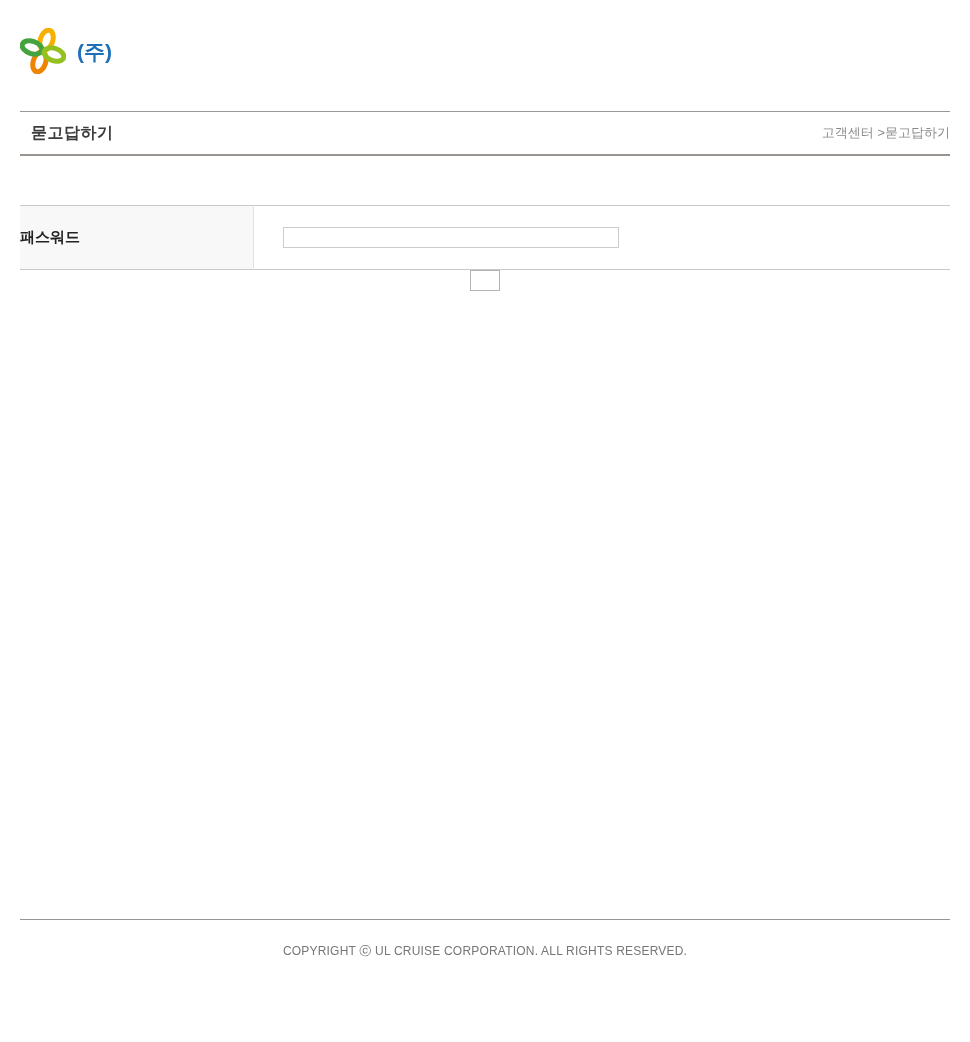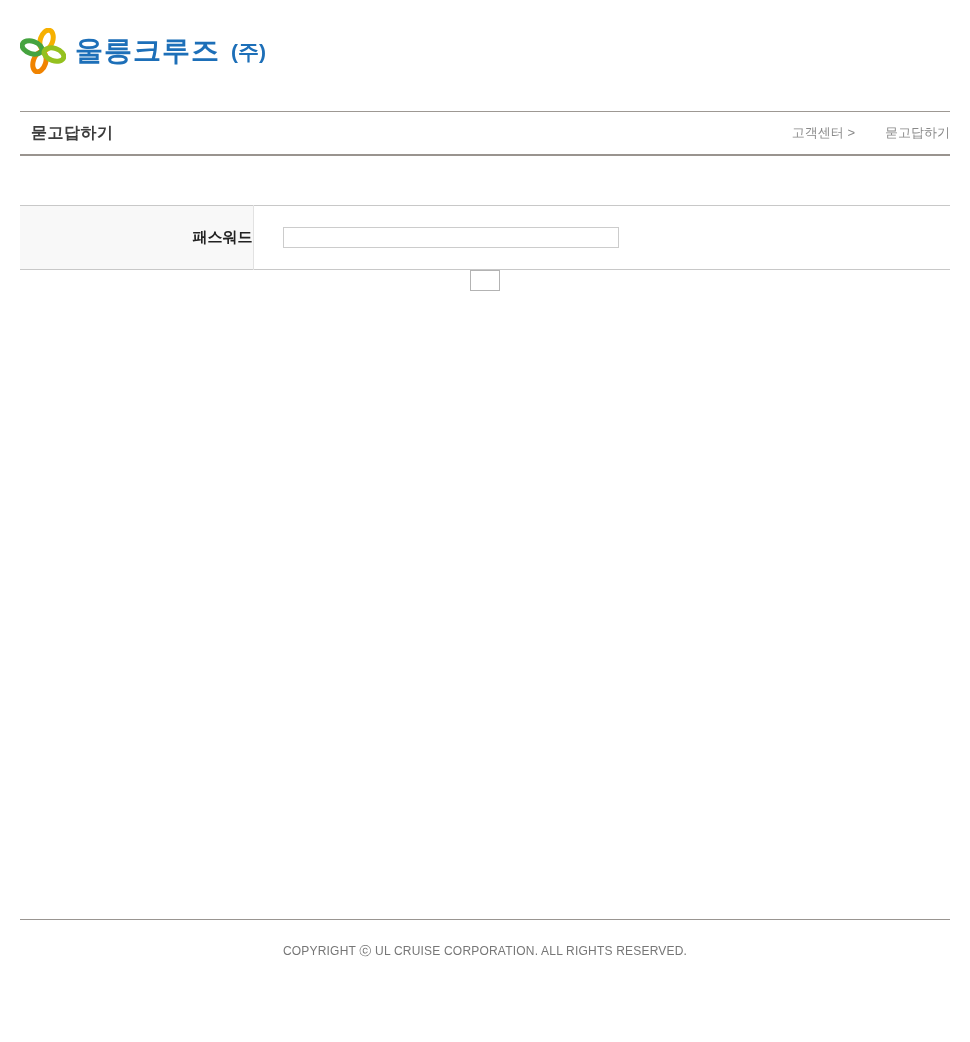--- a/index.html
+++ b/index.html
@@ -21,36 +21,36 @@
 
   
   .title-bar {
     border-top:1px solid #9d9893;
     border-bottom:2px solid #99948f;
     height:45px;
     display:flex; align-items:center; justify-content:space-between;gap:20px;
   }
   .title-bar h1 { font-size:16px; font-weight:bold; color:#3c3c3c; margin-left:11px; letter-spacing:0.5px; }
   .breadcrumb { font-size:13px; color:#898989; display:flex; align-items:center; }
-  .breadcrumb .crumb-parent { margin-right:30px; cursor:pointer; }
+  .breadcrumb .crumb-parent { cursor:pointer; }
   .breadcrumb .crumb-current { }
 
   
   main { margin-top:49px; }
   table.pw-table {
     width:100%; border-collapse:collapse;
     border-top:1px solid #c8c8c8;
     border-bottom:1px solid #c8c8c8;
   }
   table.pw-table th {
     width:233px; height:64px;
     background:#f8f8f8;
     border-right:1px solid #e2e2e2;
     font-size:15px; font-weight:bold; color:#222;
-    text-align:right; vertical-align:middle;
+    text-align:left; vertical-align:middle;
   }
   table.pw-table td { vertical-align:middle; padding-left:29px; }
   .pw-input {
     width:336px; height:21px;
     border:1px solid #cccccc;
     background:#fff;
     font-size:13px; padding:0 4px;
     outline:none;
   }
   .btn-row { text-align:center; }
@@ -82,21 +82,20 @@
 <header class="site-header">
   <a class="logo">
     <svg width="46" height="46" viewBox="0 0 46 46" aria-hidden="true">
       <g transform="rotate(18 23 23)" fill="none" stroke-linecap="round">
         <ellipse cx="23" cy="11.5" rx="6.2" ry="10.2" stroke="#f6b000" stroke-width="5"></ellipse>
         <ellipse cx="23" cy="34.5" rx="6.2" ry="10.2" stroke="#f08300" stroke-width="5"></ellipse>
         <ellipse cx="11.5" cy="23" rx="10.2" ry="6.2" stroke="#45a33f" stroke-width="5"></ellipse>
         <ellipse cx="34.5" cy="23" rx="10.2" ry="6.2" stroke="#94c11f" stroke-width="5"></ellipse>
       </g>
     </svg>
-    <span class="brand">울릉크루즈</span>
     <span class="suffix">(주)</span>
   </a>
 </header>
 
 <nav class="title-bar">
   <h1>묻고답하기</h1>
   <div class="breadcrumb">
     <span class="crumb-parent">고객센터 &gt;</span>
     <span class="crumb-current">묻고답하기</span>
   </div>

